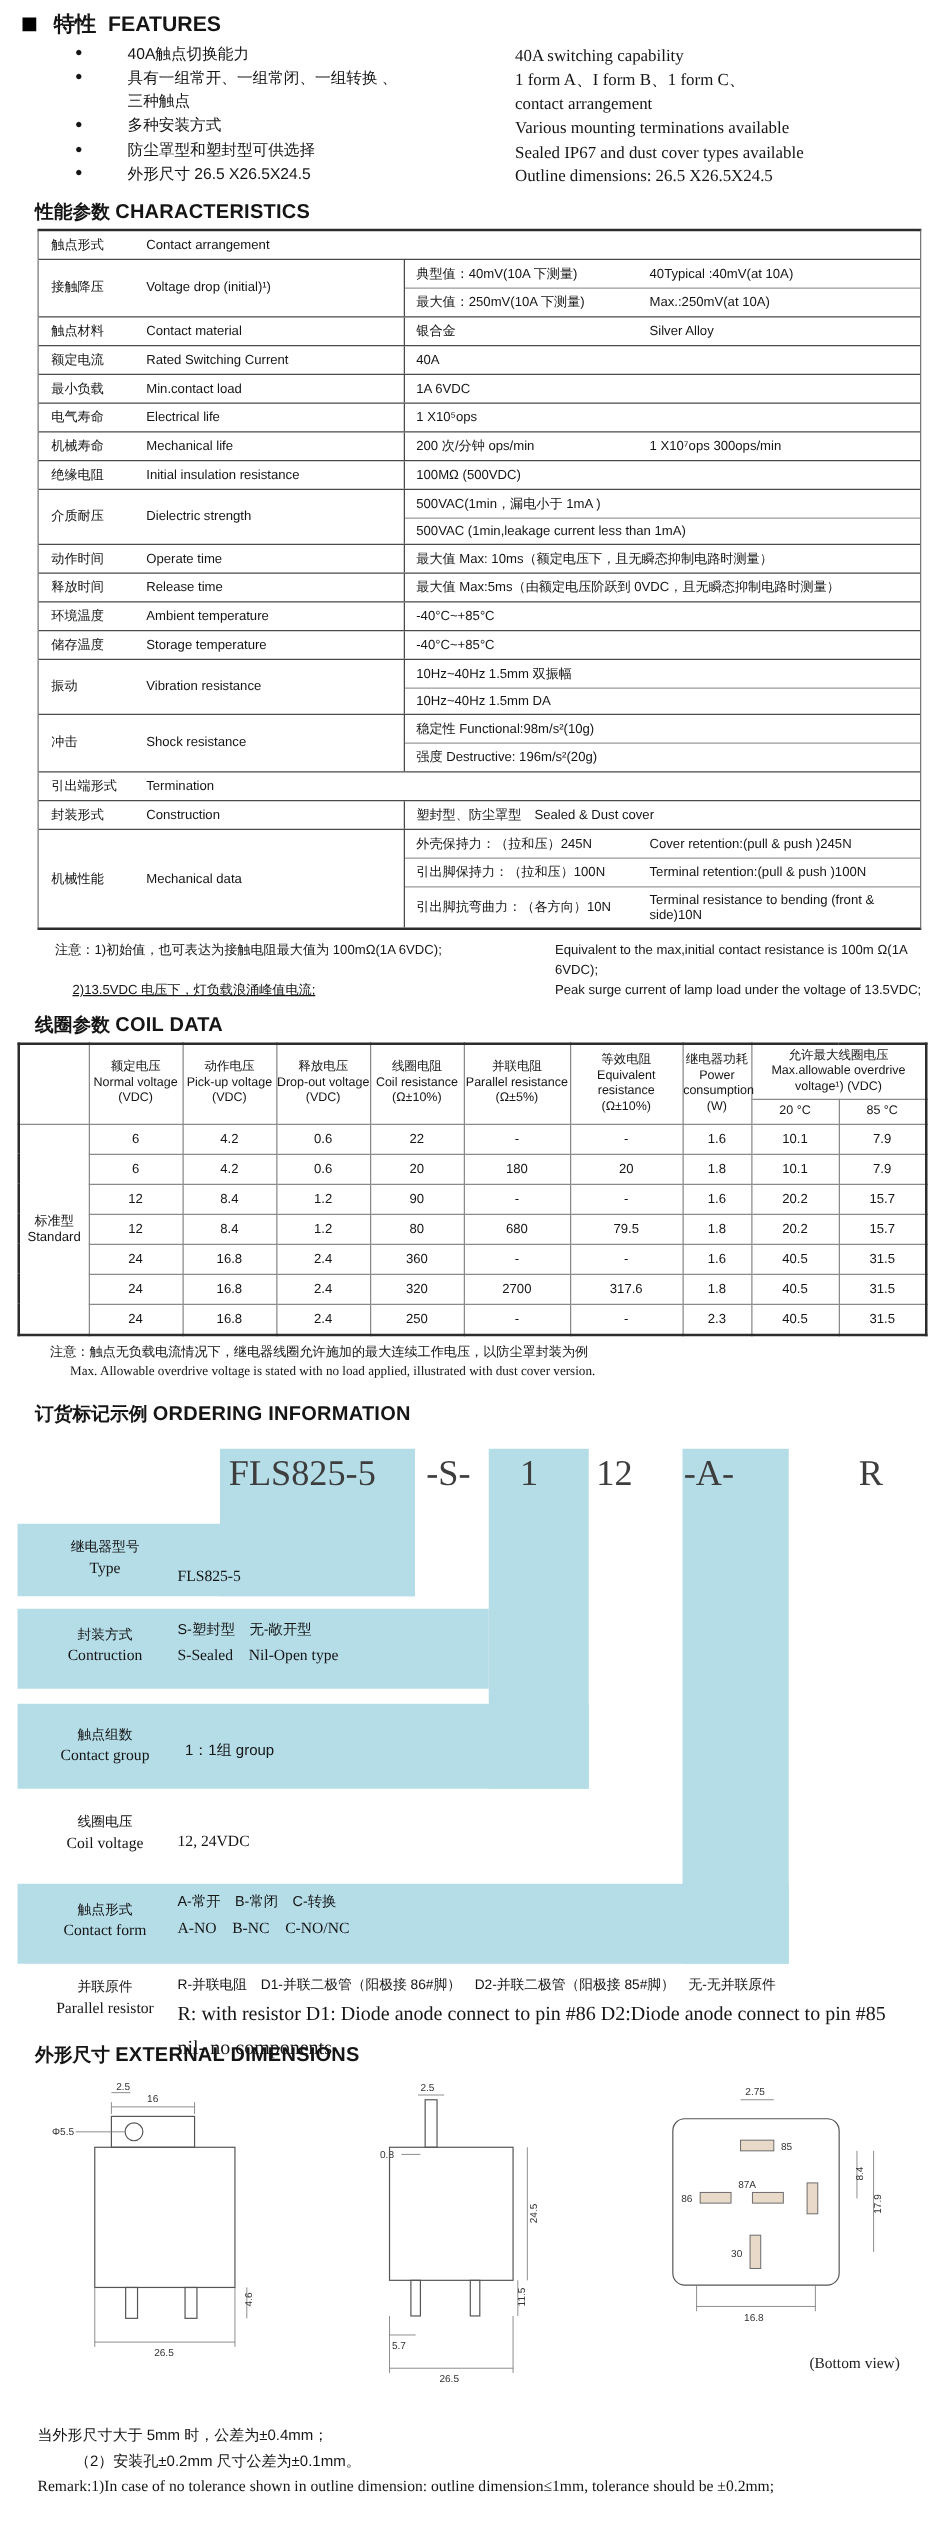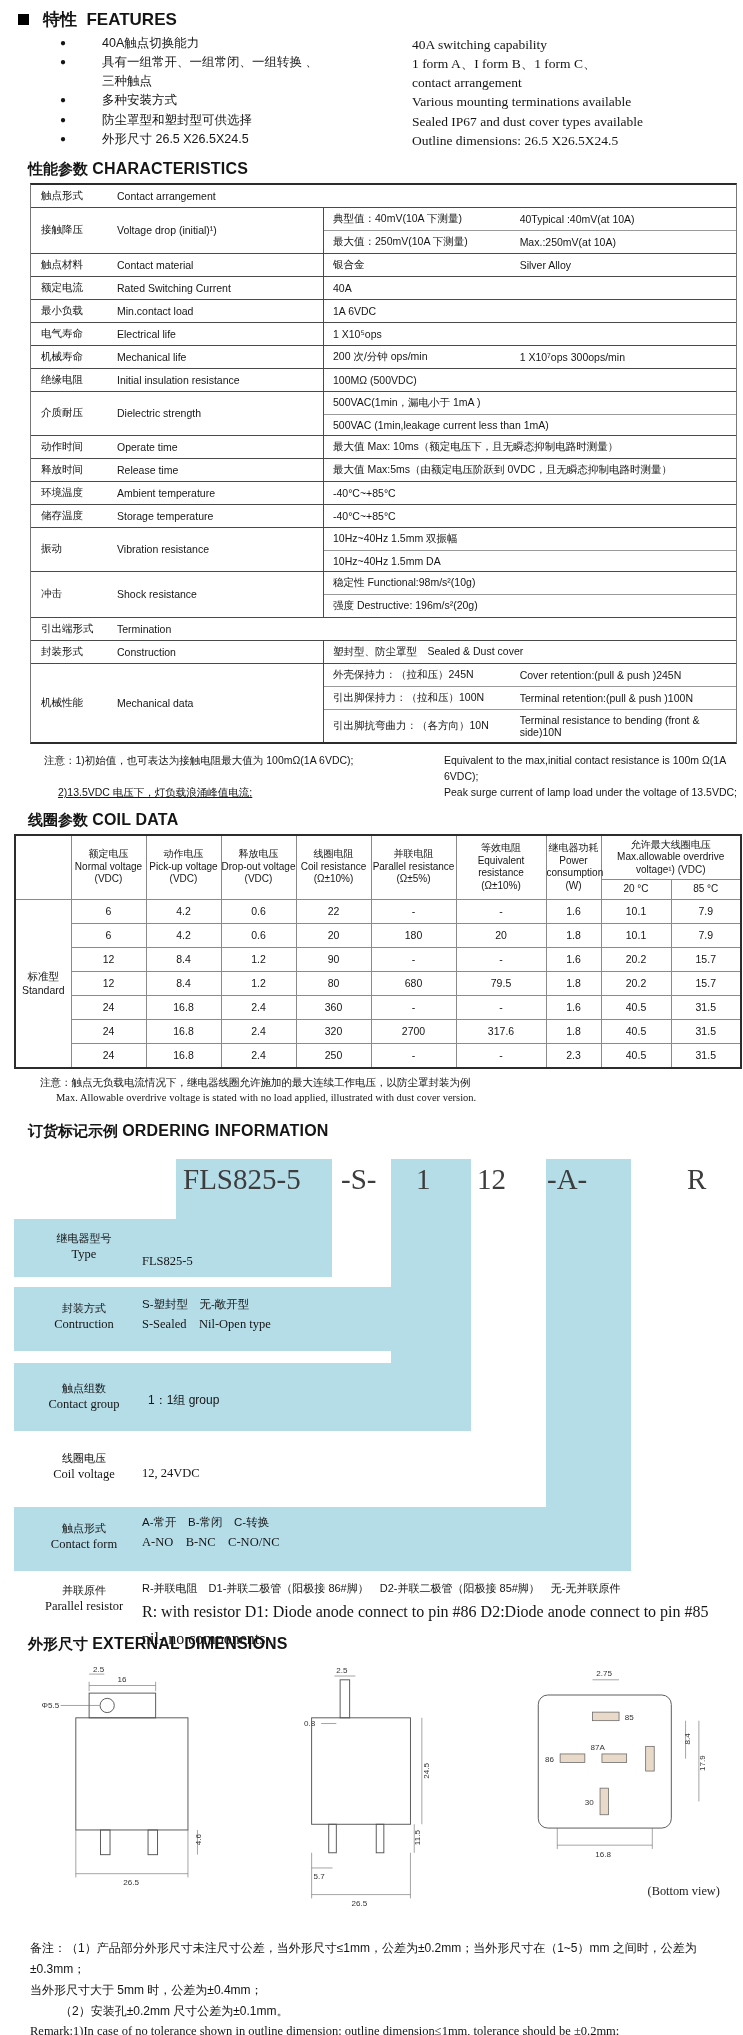--- a/index.html
+++ b/index.html
@@ -577,18 +577,17 @@
     <text class="t" x="230" y="110" transform="rotate(-90 230 110)">17.9</text>
     <line class="dim" x1="75" y1="188" x2="175" y2="188"></line>
     <line class="dim" x1="75" y1="170" x2="75" y2="192"></line>
     <line class="dim" x1="175" y1="170" x2="175" y2="192"></line>
     <text class="t" x="115" y="200">16.8</text>
     <text class="cap" x="170" y="240">(Bottom view)</text>
   </svg>
 </div>
 
 <div class="remarks">
-  <div>备注：（1）产品部分外形尺寸未注尺寸公差，当外形尺寸≤1mm，公差为±0.2mm；当外形尺寸在（1~5）mm 之间时，公差为±0.3mm；</div>
   <div>当外形尺寸大于 5mm 时，公差为±0.4mm；</div>
   <div style="padding-left:30px">（2）安装孔±0.2mm 尺寸公差为±0.1mm。</div>
   <div class="en">Remark:1)In case of no tolerance shown in outline dimension: outline dimension≤1mm, tolerance should be ±0.2mm;</div>
 
 </div>
 
 </body></html>

